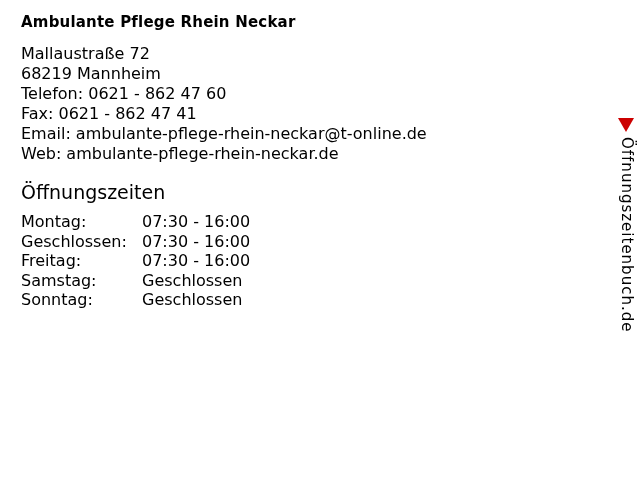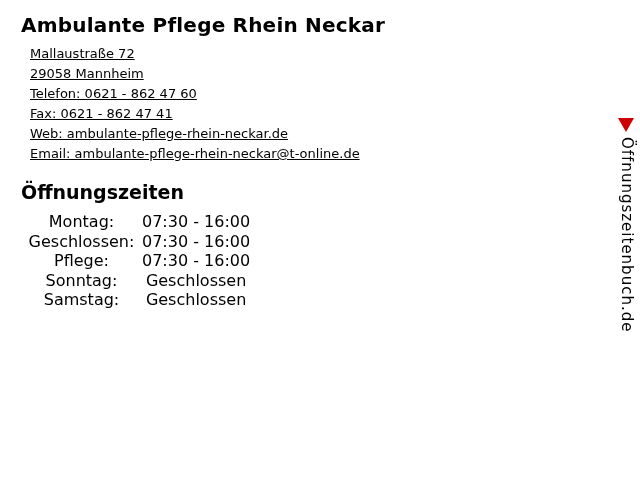--- a/index.html
+++ b/index.html
@@ -7,47 +7,45 @@
     width: 640px; height: 480px;
     background: #ffffff;
     color: #000000;
     font-family: "DejaVu Sans", "Liberation Sans", sans-serif;
     position: relative;
     overflow: hidden;
   }
   .title {
     position: absolute; left: 21px; top: 13px;
     margin: 0;
-    font-size: 20px; font-weight: bold;
+    font-size: 15px; font-weight: bold;
     letter-spacing: 0.2px;
     white-space: nowrap;
   }
   .info-block {
-    position: absolute; left: 30px; top: 44px;
-    font-size: 13px; line-height: 20px;
+    position: absolute; left: 21px; top: 44px;
+    font-size: 16px; line-height: 20px;
     white-space: nowrap;
-    text-decoration: underline;
   }
   .hours-heading {
     position: absolute; left: 21px; top: 181px;
     margin: 0;
-    font-size: 19px; font-weight: bold;
+    font-size: 19px; font-weight: normal;
     white-space: nowrap;
   }
   .hours-table {
     position: absolute; left: 21px; top: 212px;
     border-collapse: collapse;
     font-size: 16px;
   }
   .hours-table td {
     padding: 0;
     line-height: 19.5px;
     white-space: nowrap;
     vertical-align: top;
-    text-align: center;
   }
   .hours-table td.day { width: 121px; }
   .brand {
     position: absolute; top: 118px; right: 4px;
     display: flex; flex-direction: column; align-items: center;
     gap: 5px;
   }
   .brand-arrow {
     width: 0; height: 0;
     border-left: 8px solid transparent;
@@ -65,49 +63,49 @@
 </style>
 </head>
 <body>
 
 <main>
 
   <h1 class="title">Ambulante Pflege Rhein Neckar</h1>
 
   <div class="info-block">
     <div>Mallaustraße 72</div>
-    <div>29058 Mannheim</div>
+    <div>68219 Mannheim</div>
     <div>Telefon: 0621 - 862 47 60</div>
     <div>Fax: 0621 - 862 47 41</div>
+    <div>Email: ambulante-pflege-rhein-neckar@t-online.de</div>
     <div>Web: ambulante-pflege-rhein-neckar.de</div>
-    <div>Email: ambulante-pflege-rhein-neckar@t-online.de</div>
   </div>
 
   <h2 class="hours-heading">Öffnungszeiten</h2>
 
   <table class="hours-table">
     <tbody>
       <tr>
         <td class="day">Montag:</td>
         <td class="hours">07:30 - 16:00</td>
       </tr>
       <tr>
         <td class="day">Geschlossen:</td>
         <td class="hours">07:30 - 16:00</td>
       </tr>
       <tr>
-        <td class="day">Pflege:</td>
+        <td class="day">Freitag:</td>
         <td class="hours">07:30 - 16:00</td>
       </tr>
       <tr>
-        <td class="day">Sonntag:</td>
+        <td class="day">Samstag:</td>
         <td class="hours">Geschlossen</td>
       </tr>
       <tr>
-        <td class="day">Samstag:</td>
+        <td class="day">Sonntag:</td>
         <td class="hours">Geschlossen</td>
       </tr>
     </tbody>
   </table>
 
   <aside class="brand">
     <span class="brand-arrow"></span>
     <span class="brand-text">Öffnungszeitenbuch.de</span>
   </aside>
 

